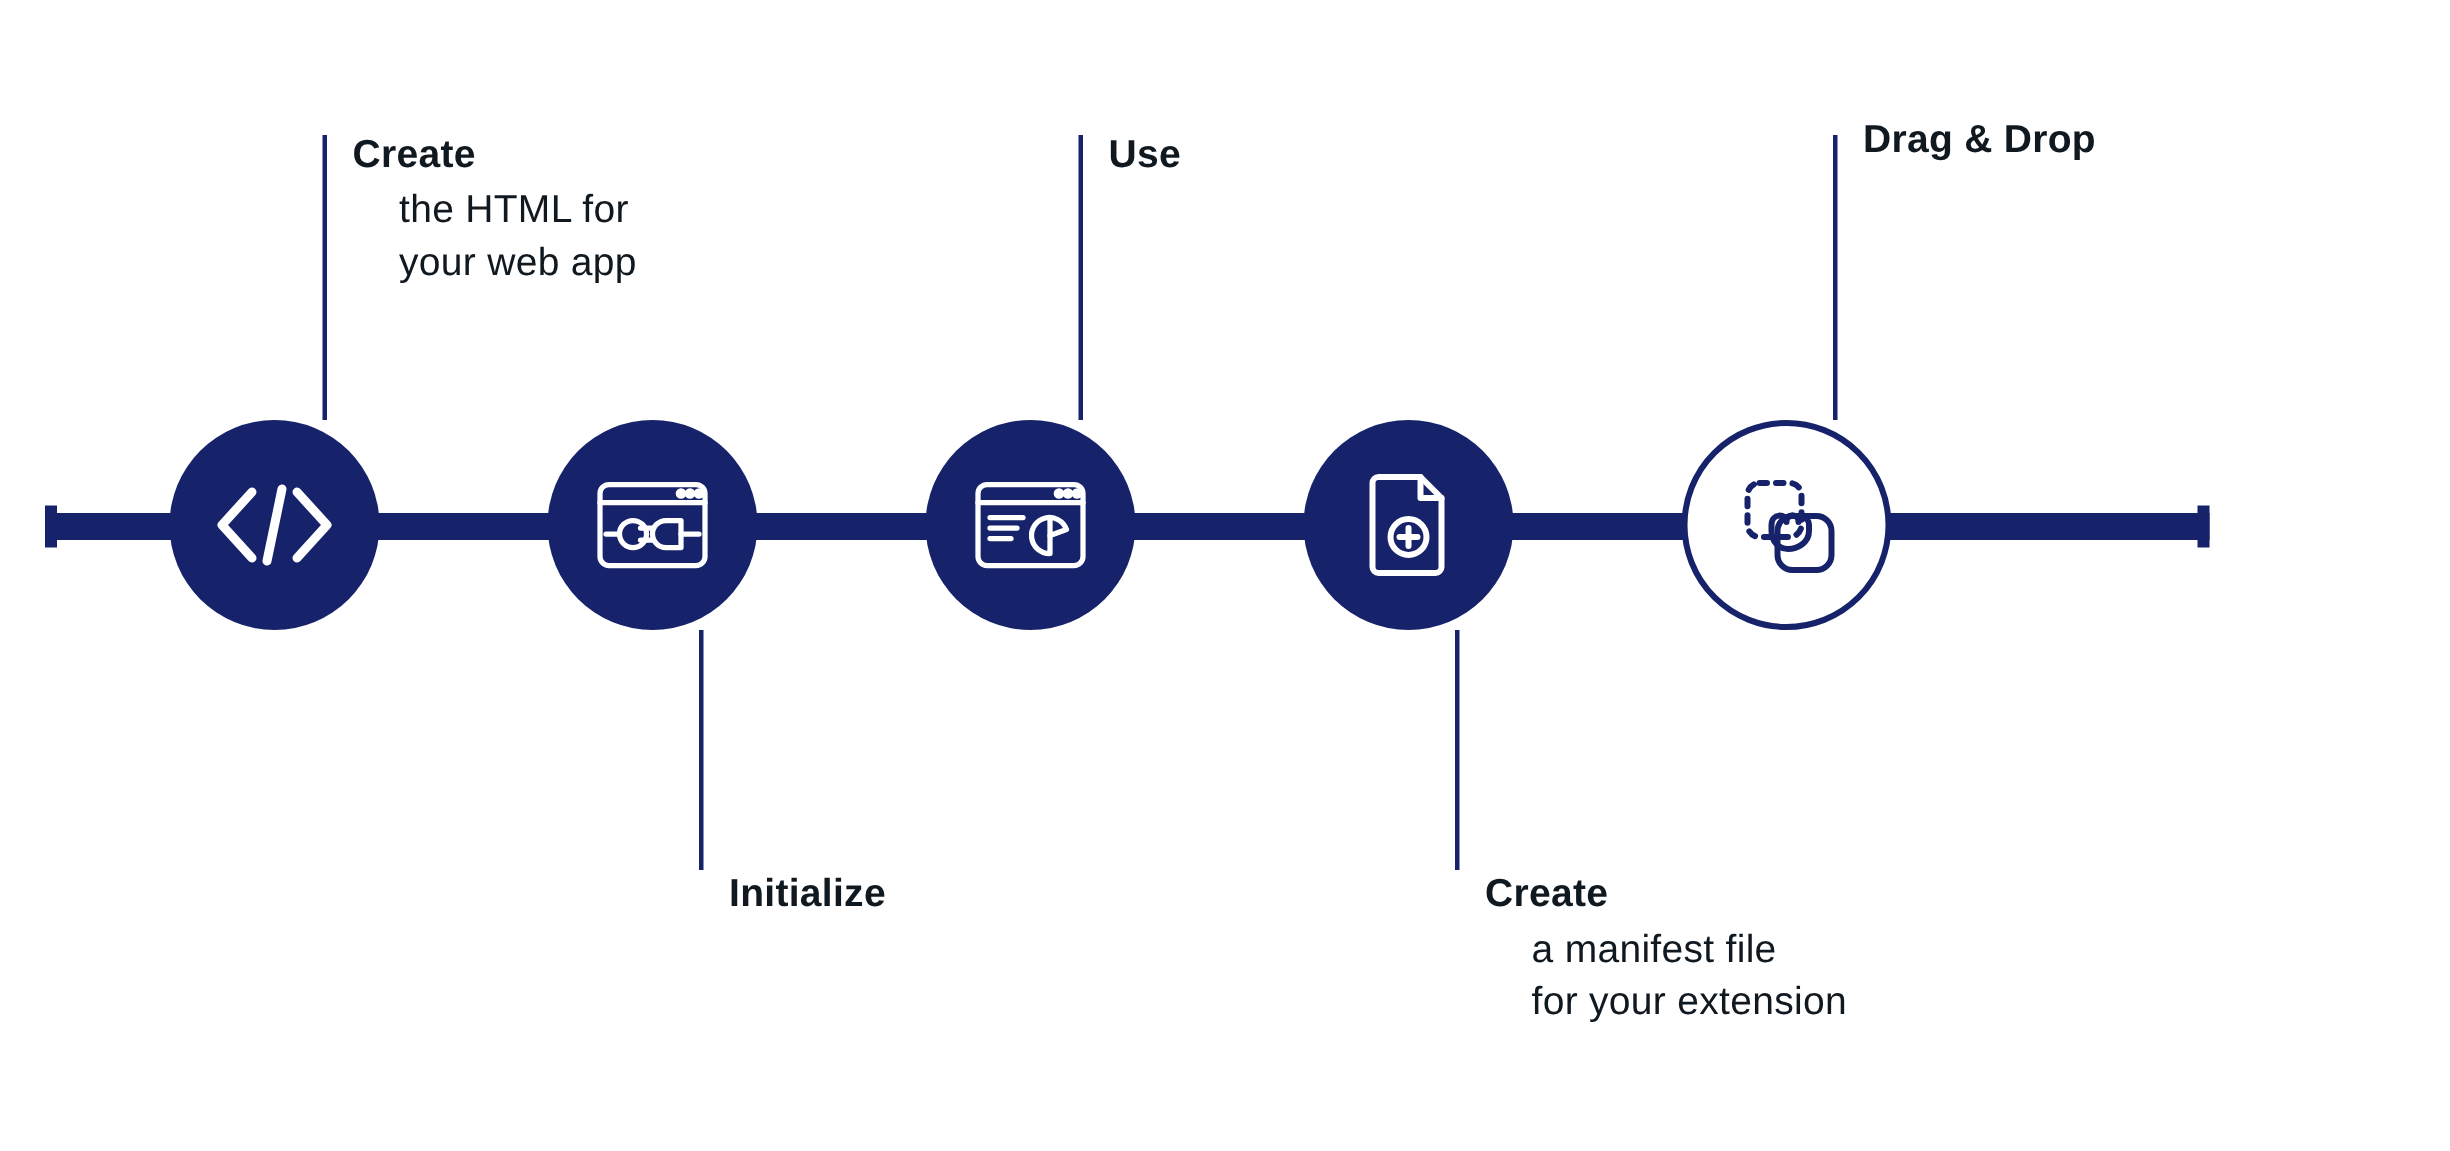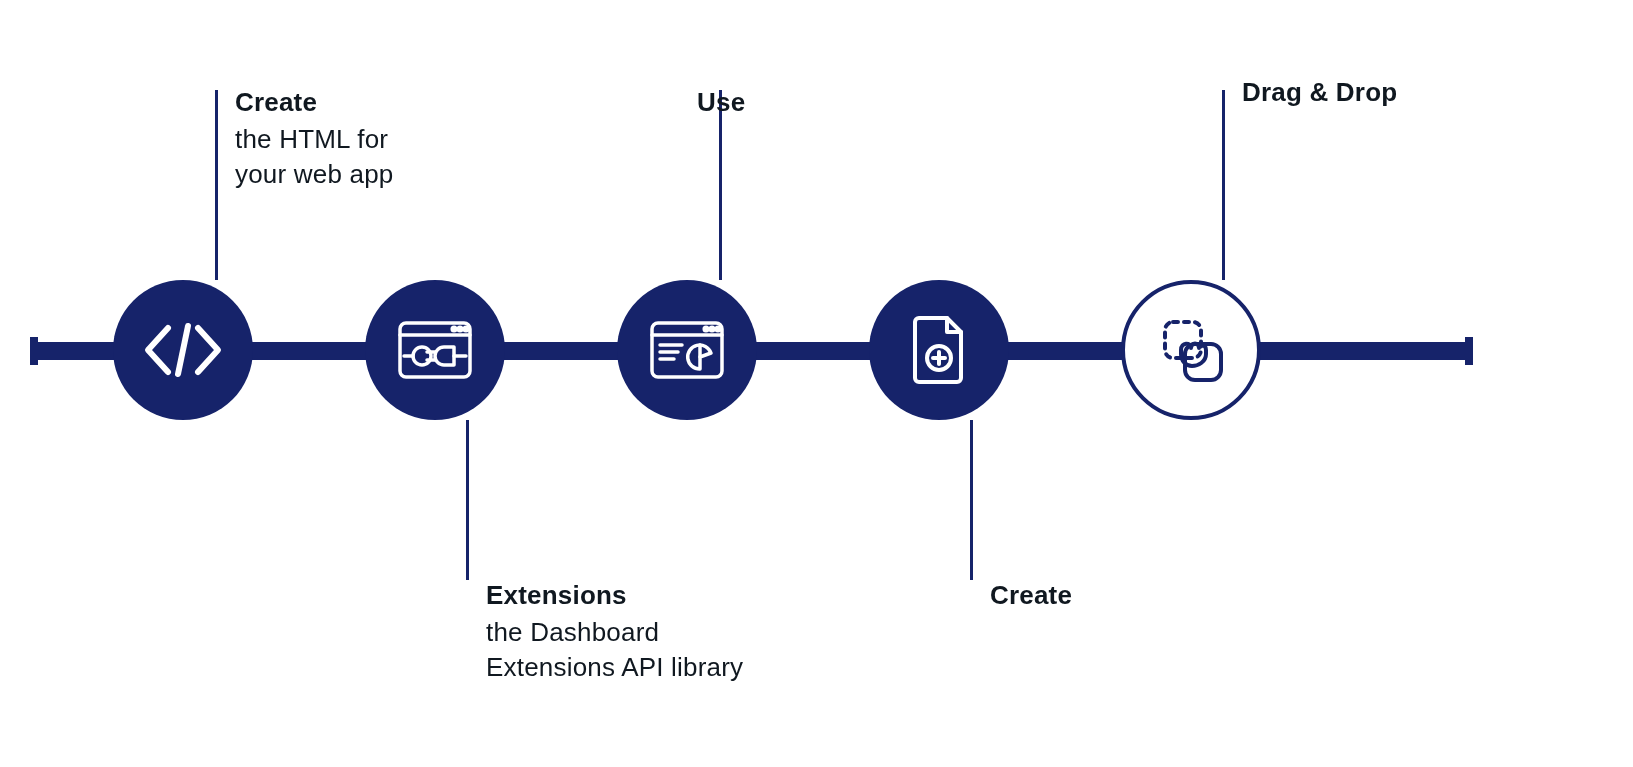--- a/index.html
+++ b/index.html
@@ -68,20 +68,21 @@
     letter-spacing: 0.2px;
   }
   .label .title {
     font-weight: 700;
     display: block;
   }
   .label .desc {
     font-weight: 400;
     display: block;
     margin-top: 2px;
+    margin-left: 31px;
   }
 </style>
 </head>
 <body>
 
 <div class="stage">
 
   <div class="timeline-bar"></div>
   <div class="timeline-cap left"></div>
   <div class="timeline-cap right"></div>
@@ -98,22 +99,21 @@
           <polyline points="28,6 8,28 28,50"></polyline>
           <polyline points="58,6 78,28 58,50"></polyline>
           <line x1="48" y1="4" x2="38" y2="52"></line>
         </g>
       </svg>
     </span>
   </div>
 
   <div class="connector bottom" style="left:466px"></div>
   <div class="label" style="left:486px; top:578px; width:330px">
-    <span class="title">Extensions</span>
-    <span class="desc">the Dashboard<br>Extensions API library</span>
+    <span class="title">Initialize</span>
   </div>
   <div class="node" style="left:365px">
     <span>
       <svg width="78" height="62" viewBox="0 0 78 62">
         <g fill="none" stroke="#ffffff" stroke-width="3.5" stroke-linecap="round" stroke-linejoin="round">
           <rect x="4" y="4" width="70" height="54" rx="6"></rect>
           <line x1="4" y1="16" x2="74" y2="16"></line>
           <circle cx="58" cy="10" r="1.8" fill="#ffffff"></circle>
           <circle cx="64" cy="10" r="1.8" fill="#ffffff"></circle>
           <circle cx="70" cy="10" r="1.8" fill="#ffffff"></circle>
@@ -124,21 +124,21 @@
           <line x1="31" y1="41" x2="39" y2="41"></line>
 
           <path d="M58 28 h-10 a9 9 0 0 0 0 18 h10 z"></path>
           <line x1="58" y1="37" x2="70" y2="37"></line>
         </g>
       </svg>
     </span>
   </div>
 
   <div class="connector top" style="left:719px"></div>
-  <div class="label" style="left:697px; top:85px; width:400px">
+  <div class="label" style="left:739px; top:85px; width:400px">
     <span class="title">Use</span>
   </div>
   <div class="node" style="left:617px">
     <span>
       <svg width="78" height="62" viewBox="0 0 78 62">
         <g fill="none" stroke="#ffffff" stroke-width="3.5" stroke-linecap="round" stroke-linejoin="round">
           <rect x="4" y="4" width="70" height="54" rx="6"></rect>
           <line x1="4" y1="16" x2="74" y2="16"></line>
           <circle cx="58" cy="10" r="1.8" fill="#ffffff"></circle>
           <circle cx="64" cy="10" r="1.8" fill="#ffffff"></circle>
@@ -149,20 +149,21 @@
           <path d="M52 50 a12 12 0 1 1 11 -16 l-11 4 z"></path>
           <line x1="52" y1="26" x2="52" y2="38"></line>
         </g>
       </svg>
     </span>
   </div>
 
   <div class="connector bottom" style="left:970px"></div>
   <div class="label" style="left:990px; top:578px; width:300px">
     <span class="title">Create</span>
+    <span class="desc">a manifest file<br>for your extension</span>
   </div>
   <div class="node" style="left:869px">
     <span>
       <svg width="60" height="72" viewBox="0 0 60 72">
         <g fill="none" stroke="#ffffff" stroke-width="4" stroke-linecap="round" stroke-linejoin="round">
           <path d="M10 4 h28 l14 14 v46 a4 4 0 0 1 -4 4 h-38 a4 4 0 0 1 -4 -4 v-56 a4 4 0 0 1 4 -4 z"></path>
           <path d="M38 4 v14 h14"></path>
           <circle cx="30" cy="44" r="12"></circle>
           <line x1="30" y1="38" x2="30" y2="50"></line>
           <line x1="24" y1="44" x2="36" y2="44"></line>

